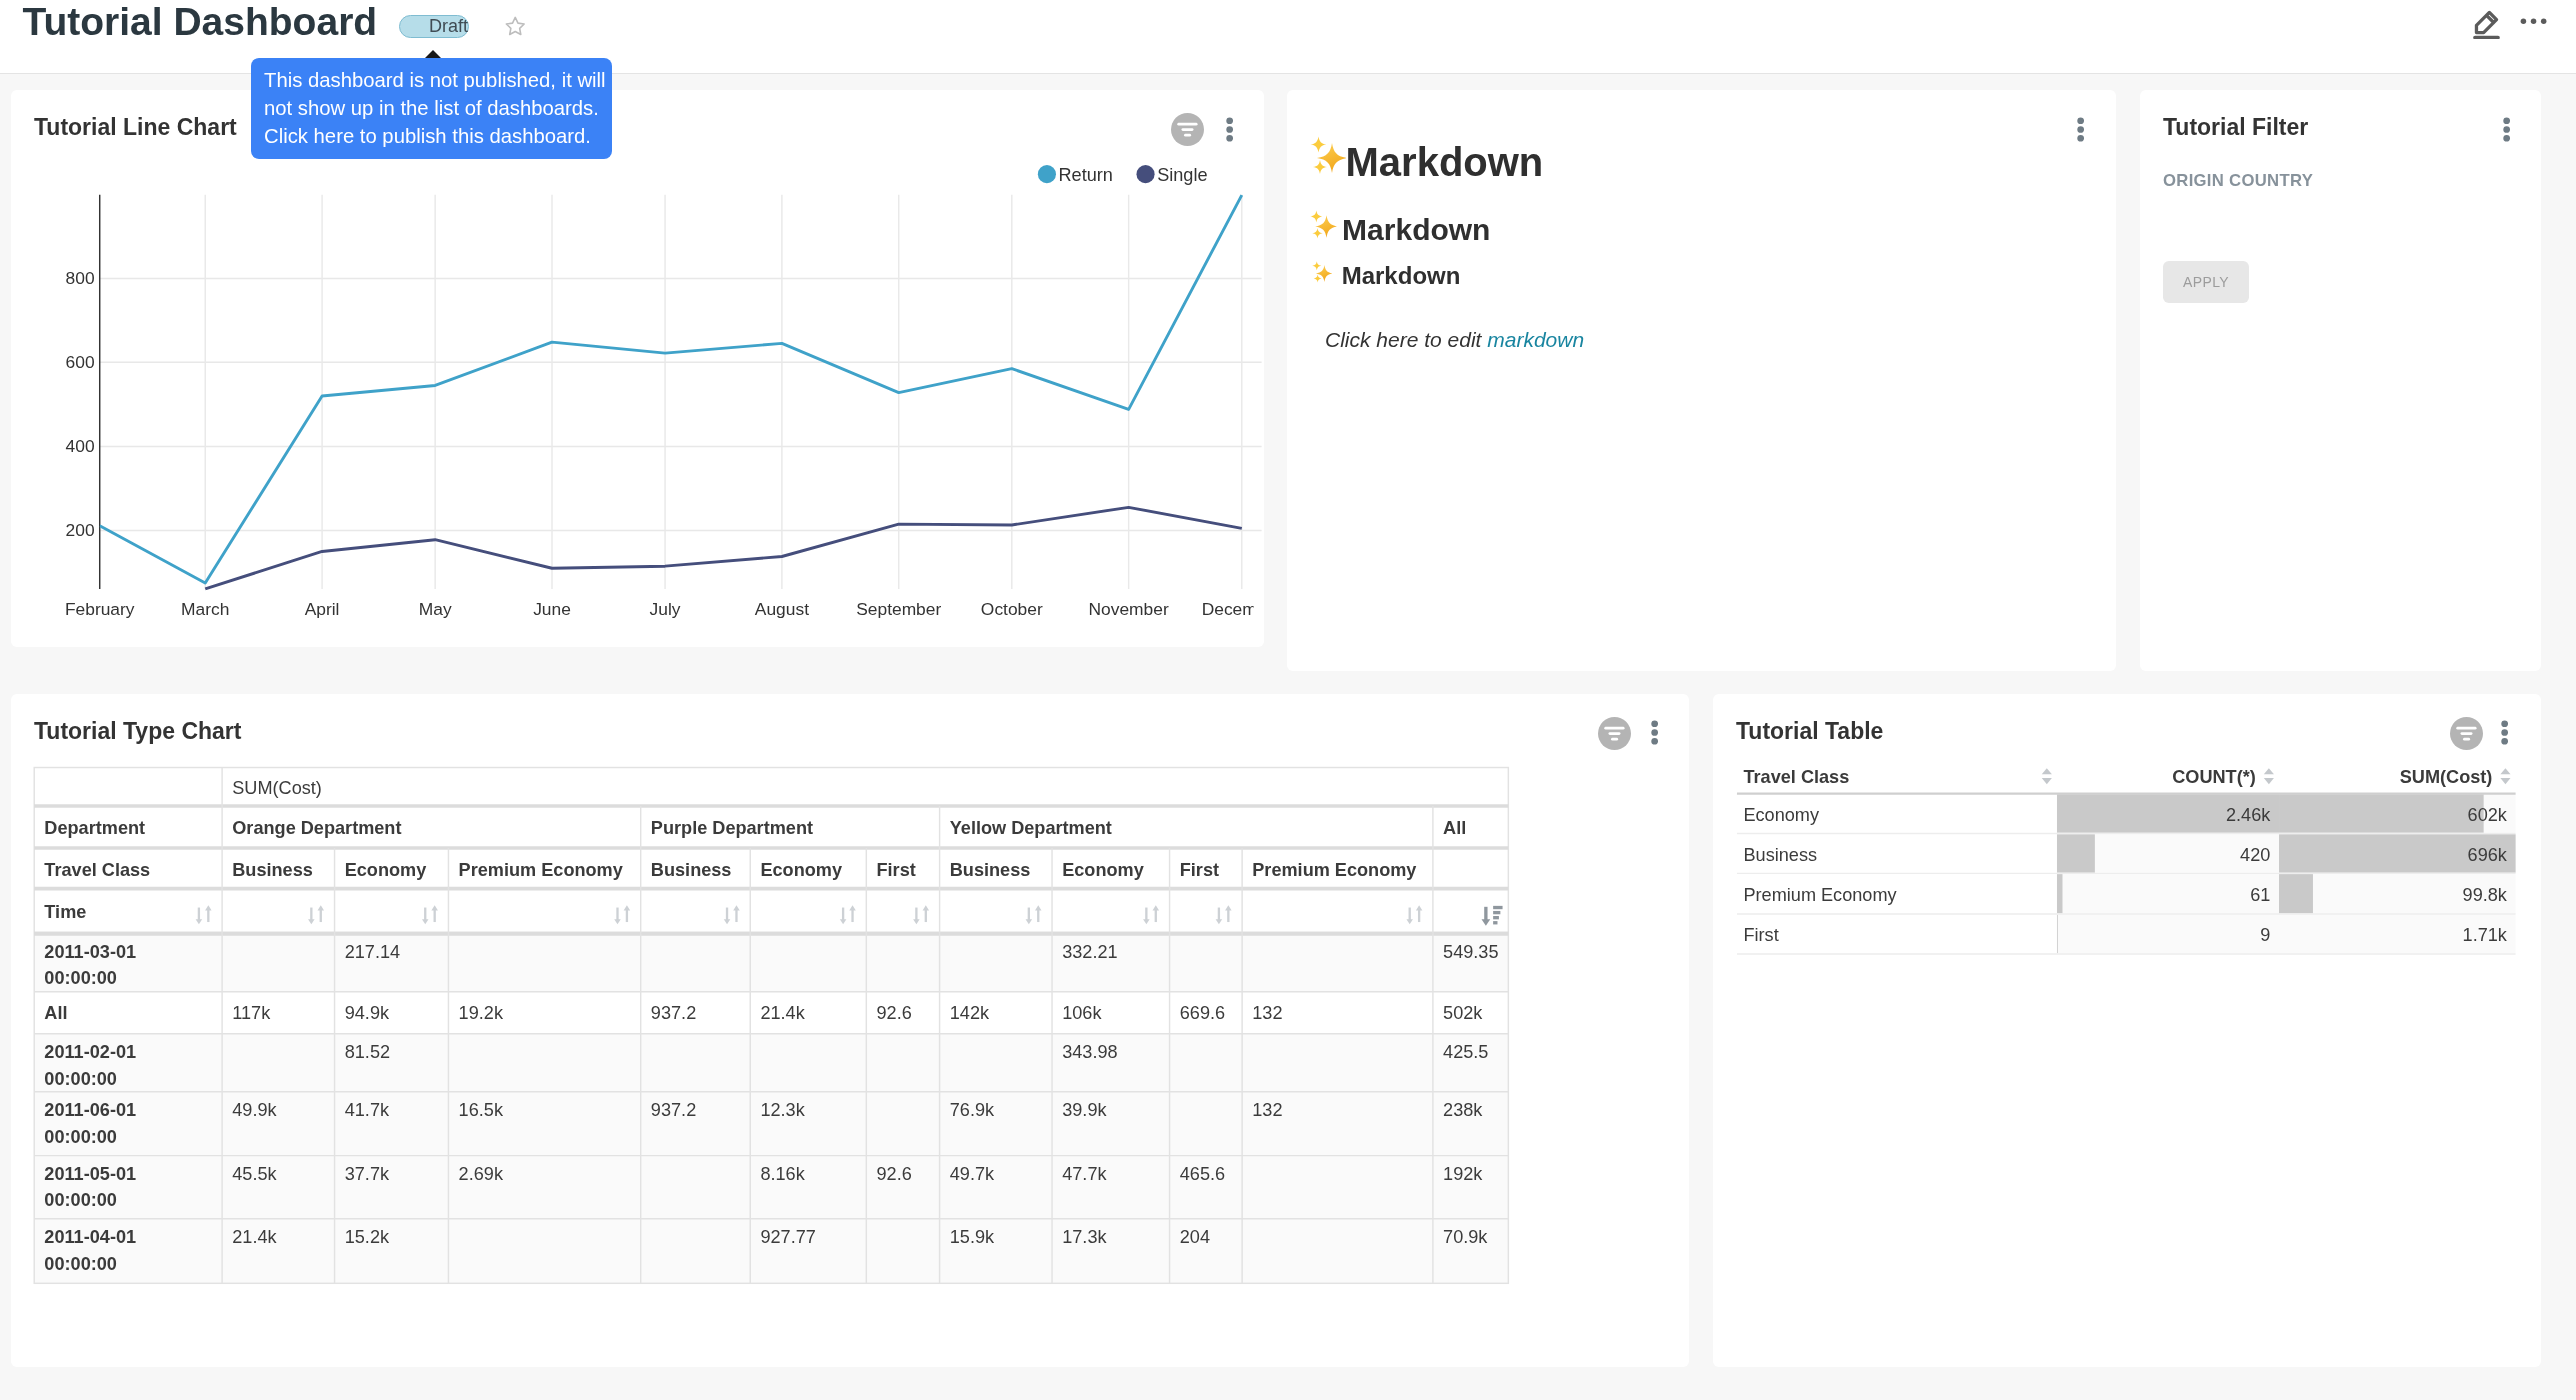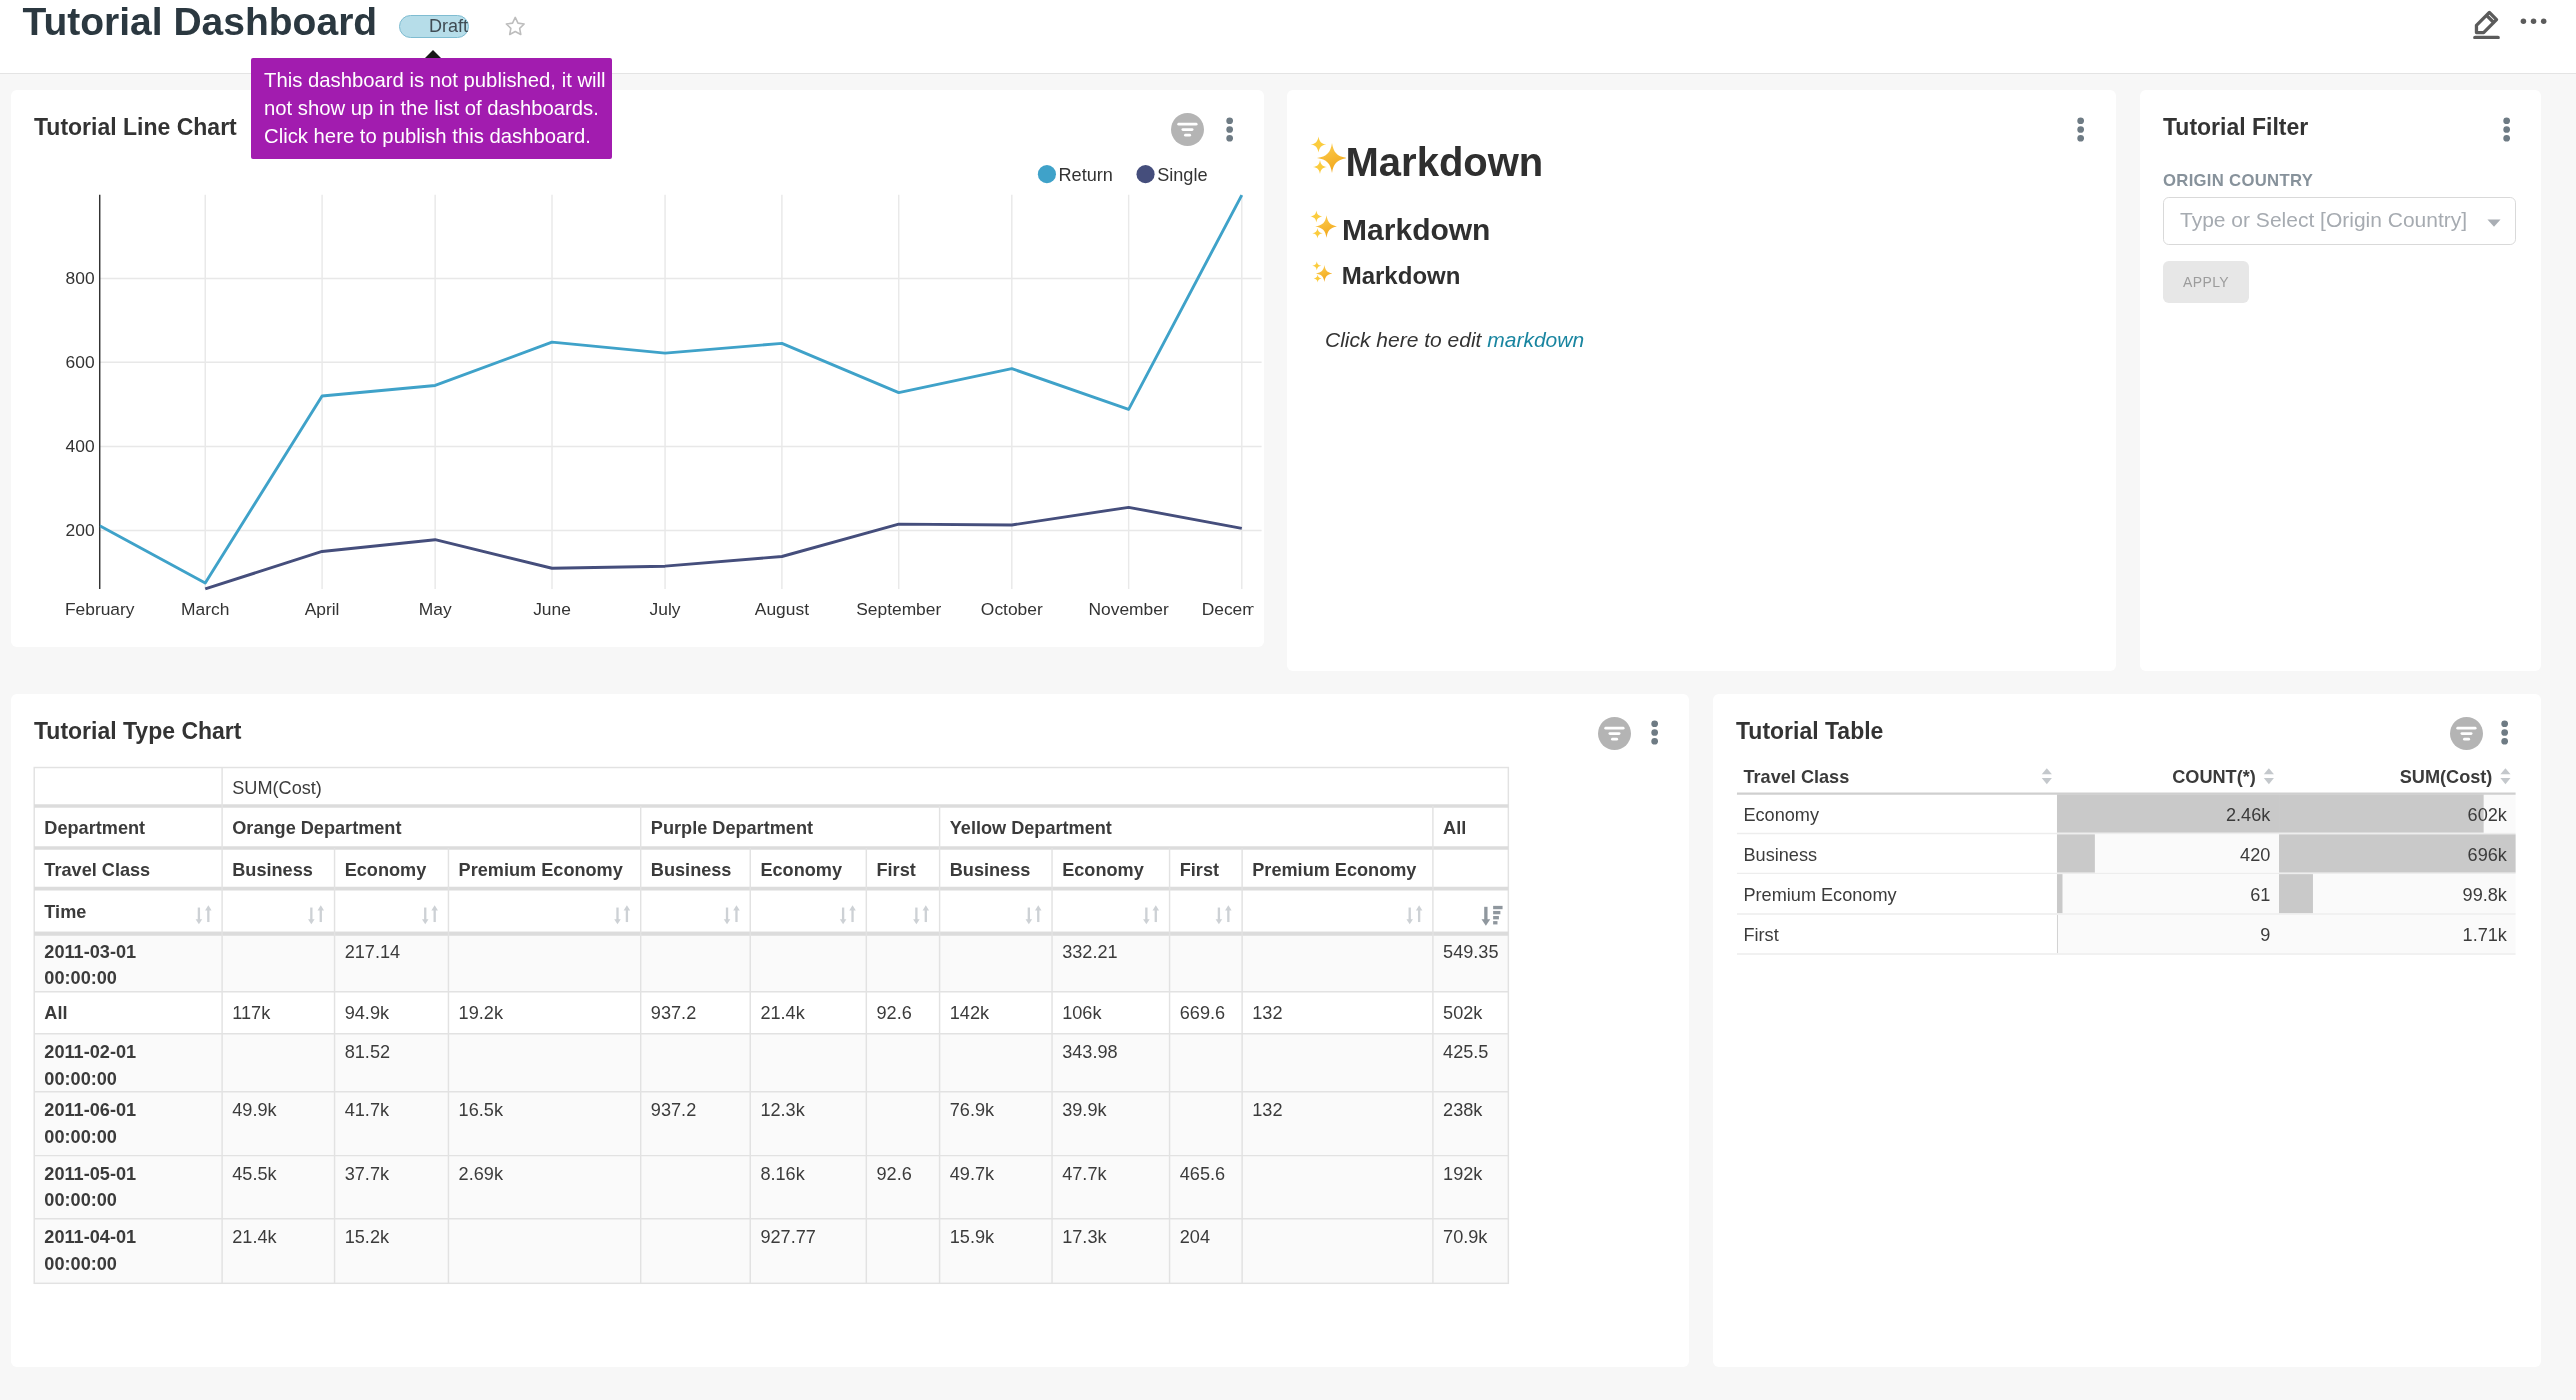--- a/index.html
+++ b/index.html
@@ -15,21 +15,21 @@
 <svg style="position:absolute;left:2470px;top:5.8px" width="33" height="33" viewBox="0 0 46 46" fill="none" stroke="#5B5B5B" stroke-width="4.6" stroke-linejoin="round" stroke-linecap="round">
       <path d="M9 27 L27 9 L37 19 L19 37 L9 37 Z M23 13 L33 23"></path>
       <path d="M7 44 L39 44" stroke-width="5.2"></path>
     </svg>
 <svg style="position:absolute;left:2519px;top:16.7px" width="32" height="8.7" viewBox="0 0 44 12">
       <circle cx="6" cy="6" r="3.8" fill="#5B5B5B"></circle>
       <circle cx="20" cy="6" r="3.8" fill="#5B5B5B"></circle>
       <circle cx="34" cy="6" r="3.8" fill="#5B5B5B"></circle>
     </svg>
 </div>
-<div style="position:absolute;left:251px;top:58px;width:361px;height:101px;background:#a21caf;border-radius:2px;color:#FFF;font-size:20.3px;line-height:27.6px;padding:9.4px 0 0 13px;z-index:10;">
+<div style="position:absolute;left:251px;top:58px;width:361px;height:101px;background:#3b82f6;border-radius:8px;color:#FFF;font-size:20.3px;line-height:27.6px;padding:9.4px 0 0 13px;z-index:10;">
 <span style="position:absolute;left:174px;top:-8px;width:0;height:0;border-left:8.7px solid transparent;border-right:8.7px solid transparent;border-bottom:8.7px solid #181818;"></span>
 This dashboard is not published, it will<br>not show up in the list of dashboards.<br>Click here to publish this dashboard.</div>
 <div class="panel" style="left:11px;top:90px;width:1253px;height:557px;">
 <div class="ptitle">Tutorial Line Chart</div>
 <svg style="position:absolute;left:0;top:0" width="1253" height="557" viewBox="0 0 1727 768">
 <defs>
         <clipPath id="pc">
           <rect x="122" y="138.5" width="1602" height="555.5"></rect>
         </clipPath>
       </defs>
@@ -127,26 +127,20 @@
     </svg>
 </div>
 <div class="panel" style="left:2140px;top:90px;width:401px;height:581px;">
 <div class="ptitle">Tutorial Filter</div>
 <svg style="position:absolute;left:363px;top:27px" width="7.3" height="25" viewBox="0 0 10 34">
       <circle cx="5" cy="5" r="4.6" fill="#6E7B84"></circle>
       <circle cx="5" cy="17" r="4.6" fill="#6E7B84"></circle>
       <circle cx="5" cy="29" r="4.6" fill="#6E7B84"></circle>
     </svg>
 <div style="position:absolute;left:23px;top:81px;font-size:16.7px;color:#87929B;font-weight:600;letter-spacing:0.3px;">ORIGIN COUNTRY</div>
-<div style="position:absolute;left:23px;top:107px;width:353px;height:48px;border:1.5px solid #D9D9D9;border-radius:5.8px;background:#FFF;">
-<span style="position:absolute;left:16px;top:10.2px;font-size:21px;color:#A6ABB1;">Type or Select [Origin Country]</span>
-<svg style="position:absolute;right:13px;top:19.6px" width="16" height="10.2" viewBox="0 0 22 14">
-        <path d="M2 2 L11 12 L20 2 Z" fill="#A9AEB4"></path>
-      </svg>
-</div>
 <div style="position:absolute;left:23px;top:171px;width:86px;height:42px;background:#E7E7E7;border-radius:5.8px;text-align:center;line-height:42px;font-size:14px;font-weight:400;color:#9C9C9C;letter-spacing:0.4px;">APPLY</div>
 </div>
 <div class="panel" style="left:11px;top:694px;width:1678px;height:673px;">
 <div class="ptitle">Tutorial Type Chart</div>
 <svg style="position:absolute;left:0;top:0" width="1678" height="673" viewBox="0 0 2313 927">
 <rect x="32" y="330" width="2032" height="80" fill="#FAFAFA"></rect>
 <rect x="32" y="468" width="2032" height="80" fill="#FAFAFA"></rect>
 <rect x="32" y="548" width="2032" height="88" fill="#FAFAFA"></rect>
 <rect x="32" y="636" width="2032" height="87" fill="#FAFAFA"></rect>
 <rect x="32" y="723" width="2032" height="89" fill="#FAFAFA"></rect>

